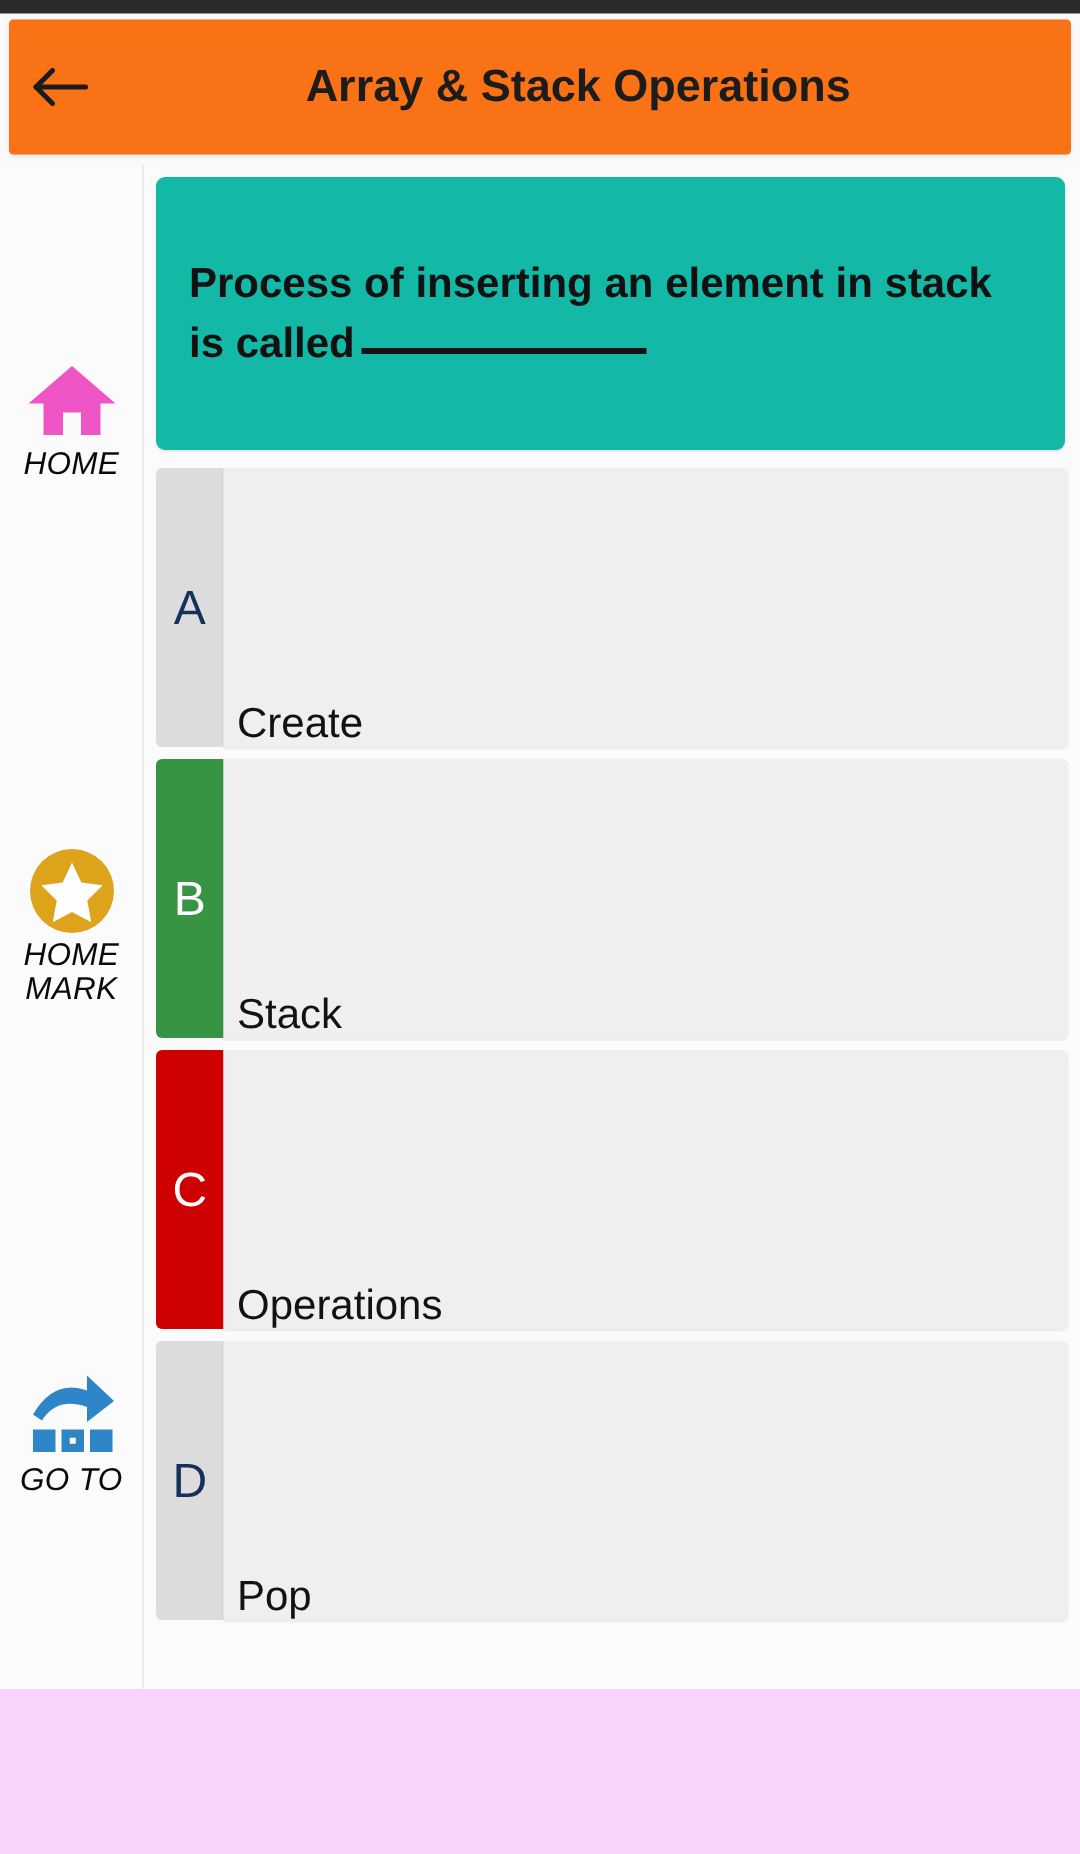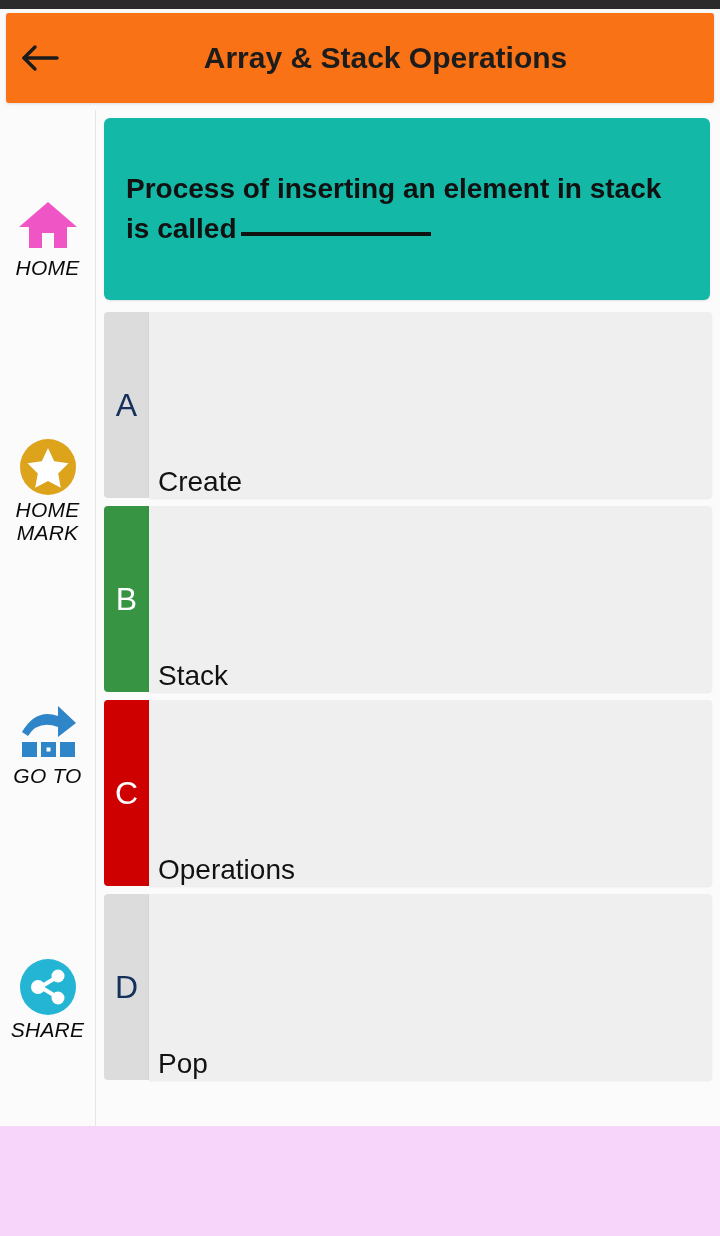--- a/index.html
+++ b/index.html
@@ -237,33 +237,20 @@
           <path d="M6 28 Q20 4 42 12 L42 2 L60 19 L42 33 L42 23 Q22 16 12 32 Z" fill="#2E86C8"></path>
           <rect x="6" y="38" width="15" height="15" fill="#2E86C8"></rect>
           <rect x="25" y="38" width="15" height="15" fill="#2E86C8"></rect>
           <rect x="30.5" y="43.5" width="4" height="4" fill="#ffffff"></rect>
           <rect x="44" y="38" width="15" height="15" fill="#2E86C8"></rect>
         </svg>
       </div>
       <div class="side-label">GO TO</div>
     </div>
 
-    <div class="side-item">
-      <div class="side-icon">
-        <svg width="58" height="58" viewBox="0 0 58 58">
-          <circle cx="29" cy="29" r="28" fill="#24B4D4"></circle>
-          <line x1="21.5" y1="29" x2="38" y2="19" stroke="#ffffff" stroke-width="4"></line>
-          <line x1="21.5" y1="29" x2="38" y2="39" stroke="#ffffff" stroke-width="4"></line>
-          <circle cx="19" cy="29" r="7" fill="#ffffff"></circle>
-          <circle cx="39" cy="18" r="6.5" fill="#ffffff"></circle>
-          <circle cx="39" cy="40" r="6.5" fill="#ffffff"></circle>
-        </svg>
-      </div>
-      <div class="side-label">SHARE</div>
-    </div>
 
   </div>
 
   <div class="content">
 
     <div class="question-card">
       <div class="question-text">
         <span>Process of inserting an element in stack is called</span><span class="blank"></span>
       </div>
     </div>

